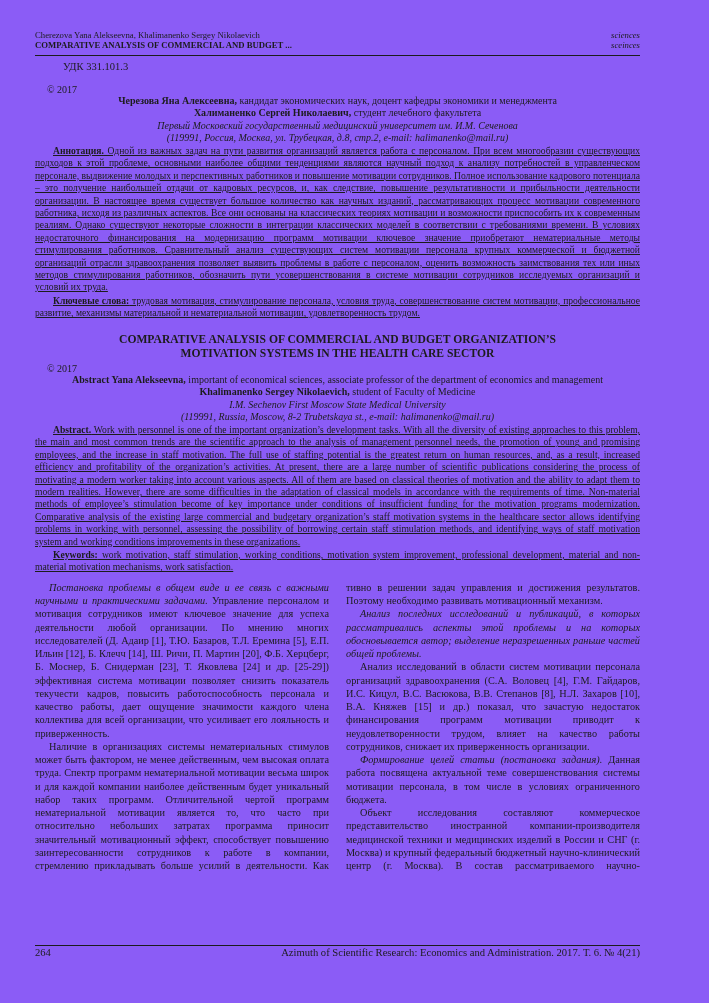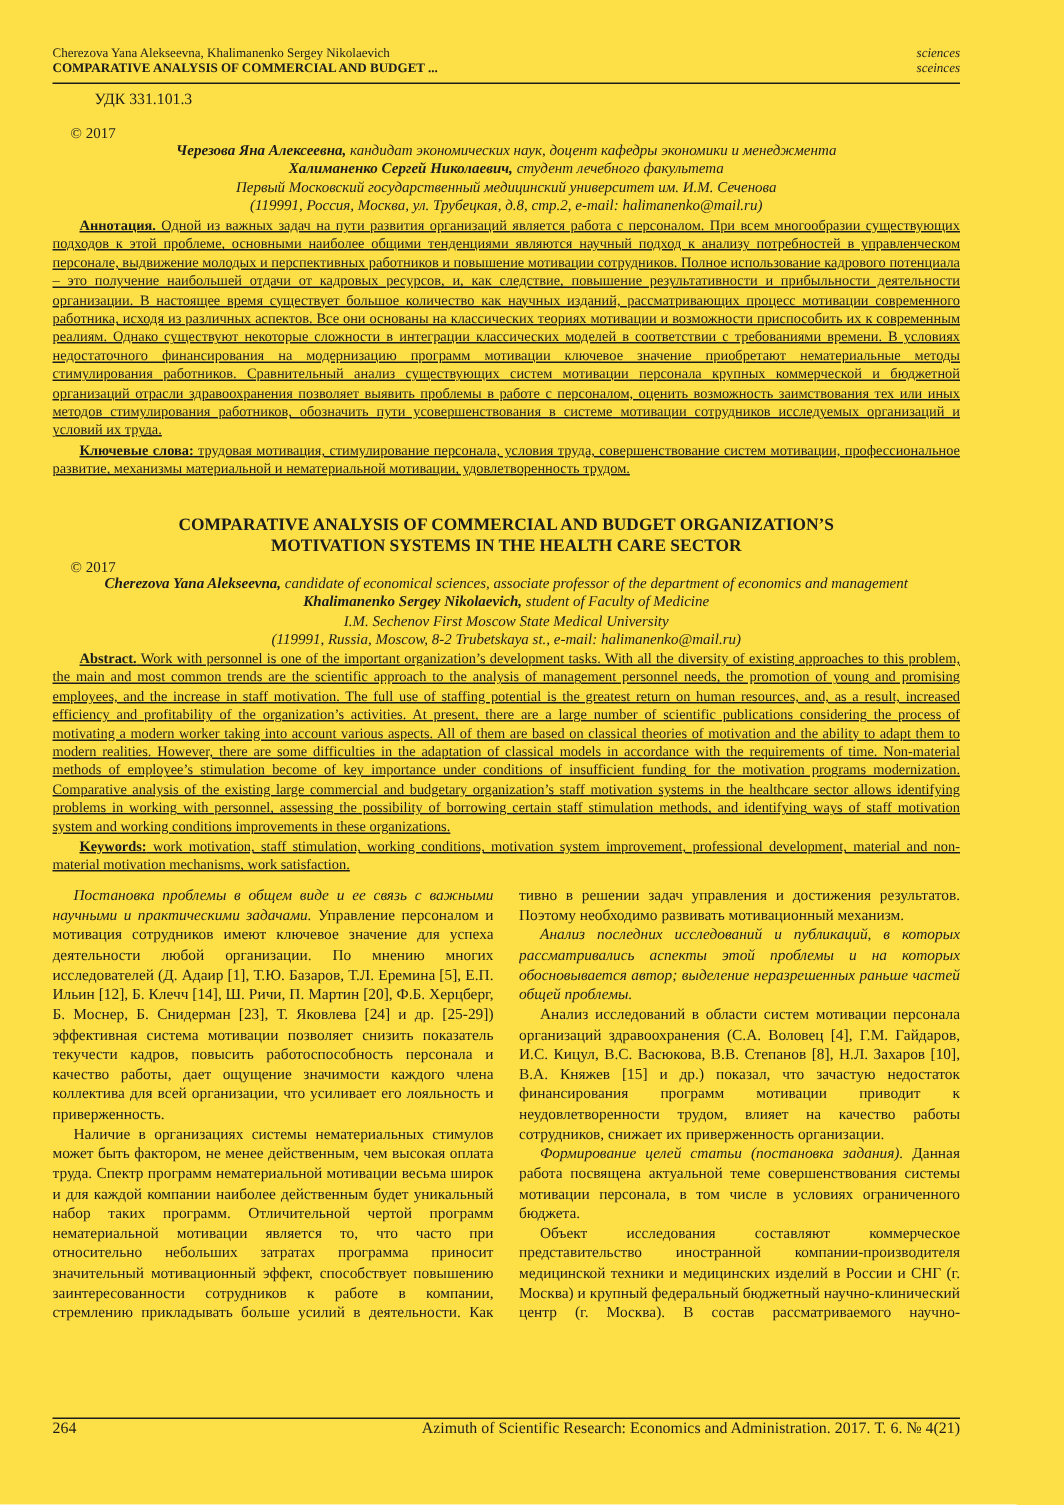--- a/index.html
+++ b/index.html
@@ -5,44 +5,44 @@
   * { box-sizing: border-box; margin: 0; padding: 0; }
   html, body { background: #ffffff; }
   body {
     width: 709px; height: 1003px;
     font-family: "Liberation Serif", "DejaVu Serif", serif;
     color: #1c1c1c;
   }
   .page {
     position: relative;
     width: 709px; height: 1003px;
-    background: #fde047;
+    background: #8b5cf6;
     overflow: hidden;
   }
   .content { padding: 30px 69px 0 35px; }
 
   
   .runhead { display: flex; justify-content: space-between; align-items: flex-end; }
   .runhead-left { font-size: 8.7px; line-height: 10.3px; }
   .runhead-left .bold { font-weight: bold; }
   .runhead-right { font-size: 8.7px; line-height: 10.3px; font-style: italic; text-align: right; }
   .head-rule { border: none; border-top: 1.7px solid #1c1c1c; margin-top: 4px; }
 
   .udc { font-size: 10.5px; margin: 5px 0 12px 28px; }
 
   .art-title { text-align: center; font-weight: bold; font-size: 11.6px; line-height: 14px; margin-top: 2px; }
   .copyright { font-size: 10px; margin: 2px 0 0 12px; line-height: 11.5px; }
 
-  .centerline { text-align: center; font-size: 10px; line-height: 12.2px; font-style: italic; }
+  .centerline { text-align: center; font-size: 10px; line-height: 12.2px; }
   .ital { font-style: italic; }
   .b { font-weight: bold; }
 
   .para { font-size: 9.6px; line-height: 12.4px; text-align: justify; text-indent: 18px; margin-top: 1px; text-decoration: underline; }
 
-  .en-block { margin-top: 23px; }
+  .en-block { margin-top: 13px; }
 
   .cols { display: flex; gap: 17px; margin-top: 7px; }
   .col { width: 294px; text-align: justify; font-size: 10.25px; line-height: 13.25px; height: 291px; overflow: hidden; }
   .col p { text-indent: 14px; }
   .col p.noindent { text-indent: 0; }
 
   .footer {
     position: absolute; left: 35px; right: 69px; top: 945px;
     border-top: 1.4px solid #1c1c1c;
     display: flex; justify-content: space-between;
@@ -78,21 +78,21 @@
 
     <p class="para"><span class="b">Аннотация.</span><span> Одной из важных задач на пути развития организаций является работа с персоналом. При всем многообразии существующих подходов к этой проблеме, основными наиболее общими тенденциями являются научный подход к анализу потребностей в управленческом персонале, выдвижение молодых и перспективных работников и повышение мотивации сотрудников. Полное использование кадрового потенциала – это получение наибольшей отдачи от кадровых ресурсов, и, как следствие, повышение результативности и прибыльности деятельности организации. В настоящее время существует большое количество как научных изданий, рассматривающих процесс мотивации современного работника, исходя из различных аспектов. Все они основаны на классических теориях мотивации и возможности приспособить их к современным реалиям. Однако существуют некоторые сложности в интеграции классических моделей в соответствии с требованиями времени. В условиях недостаточного финансирования на модернизацию программ мотивации ключевое значение приобретают нематериальные методы стимулирования работников. Сравнительный анализ существующих систем мотивации персонала крупных коммерческой и бюджетной организаций отрасли здравоохранения позволяет выявить проблемы в работе с персоналом, оценить возможность заимствования тех или иных методов стимулирования работников, обозначить пути усовершенствования в системе мотивации сотрудников исследуемых организаций и условий их труда.</span></p>
     <p class="para"><span class="b">Ключевые слова:</span><span> трудовая мотивация, стимулирование персонала, условия труда, совершенствование систем мотивации, профессиональное развитие, механизмы материальной и нематериальной мотивации, удовлетворенность трудом.</span></p>
 
     <div class="art-title en-block">
       <div>COMPARATIVE ANALYSIS OF COMMERCIAL AND BUDGET ORGANIZATION’S</div>
       <div>MOTIVATION SYSTEMS IN THE HEALTH CARE SECTOR</div>
     </div>
     <div class="copyright">© 2017</div>
 
-    <div class="centerline"><span class="b">Cherezova Yana Alekseevna,</span><span> candidate of economical sciences, associate professor of the department of economics and management</span></div>
+    <div class="centerline"><span class="b">Abstract Yana Alekseevna,</span><span> important of economical sciences, associate professor of the department of economics and management</span></div>
     <div class="centerline"><span class="b">Khalimanenko Sergey Nikolaevich,</span><span> student of Faculty of Medicine</span></div>
     <div class="centerline ital">I.M. Sechenov First Moscow State Medical University</div>
     <div class="centerline ital">(119991, Russia, Moscow, 8-2 Trubetskaya st., e-mail: halimanenko@mail.ru)</div>
 
     <p class="para"><span class="b">Abstract.</span><span> Work with personnel is one of the important organization’s development tasks. With all the diversity of existing approaches to this problem, the main and most common trends are the scientific approach to the analysis of management personnel needs, the promotion of young and promising employees, and the increase in staff motivation. The full use of staffing potential is the greatest return on human resources, and, as a result, increased efficiency and profitability of the organization’s activities. At present, there are a large number of scientific publications considering the process of motivating a modern worker taking into account various aspects. All of them are based on classical theories of motivation and the ability to adapt them to modern realities. However, there are some difficulties in the adaptation of classical models in accordance with the requirements of time. Non-material methods of employee’s stimulation become of key importance under conditions of insufficient funding for the motivation programs modernization. Comparative analysis of the existing large commercial and budgetary organization’s staff motivation systems in the healthcare sector allows identifying problems in working with personnel, assessing the possibility of borrowing certain staff stimulation methods, and identifying ways of staff motivation system and working conditions improvements in these organizations.</span></p>
     <p class="para"><span class="b">Keywords:</span><span> work motivation, staff stimulation, working conditions, motivation system improvement, professional development, material and non-material motivation mechanisms, work satisfaction.</span></p>
 
     <div class="cols">
       <div class="col">
         <p><span class="ital">Постановка проблемы в общем виде и ее связь с важными научными и практическими задачами.</span><span> Управление персоналом и мотивация сотрудников имеют ключевое значение для успеха деятельности любой организации. По мнению многих исследователей (Д. Адаир [1], Т.Ю. Базаров, Т.Л. Еремина [5], Е.П. Ильин [12], Б. Клечч [14], Ш. Ричи, П. Мартин [20], Ф.Б. Херцберг, Б. Моснер, Б. Снидерман [23], Т. Яковлева [24] и др. [25-29]) эффективная система мотивации позволяет снизить показатель текучести кадров, повысить работоспособность персонала и качество работы, дает ощущение значимости каждого члена коллектива для всей организации, что усиливает его лояльность и приверженность.</span></p>

